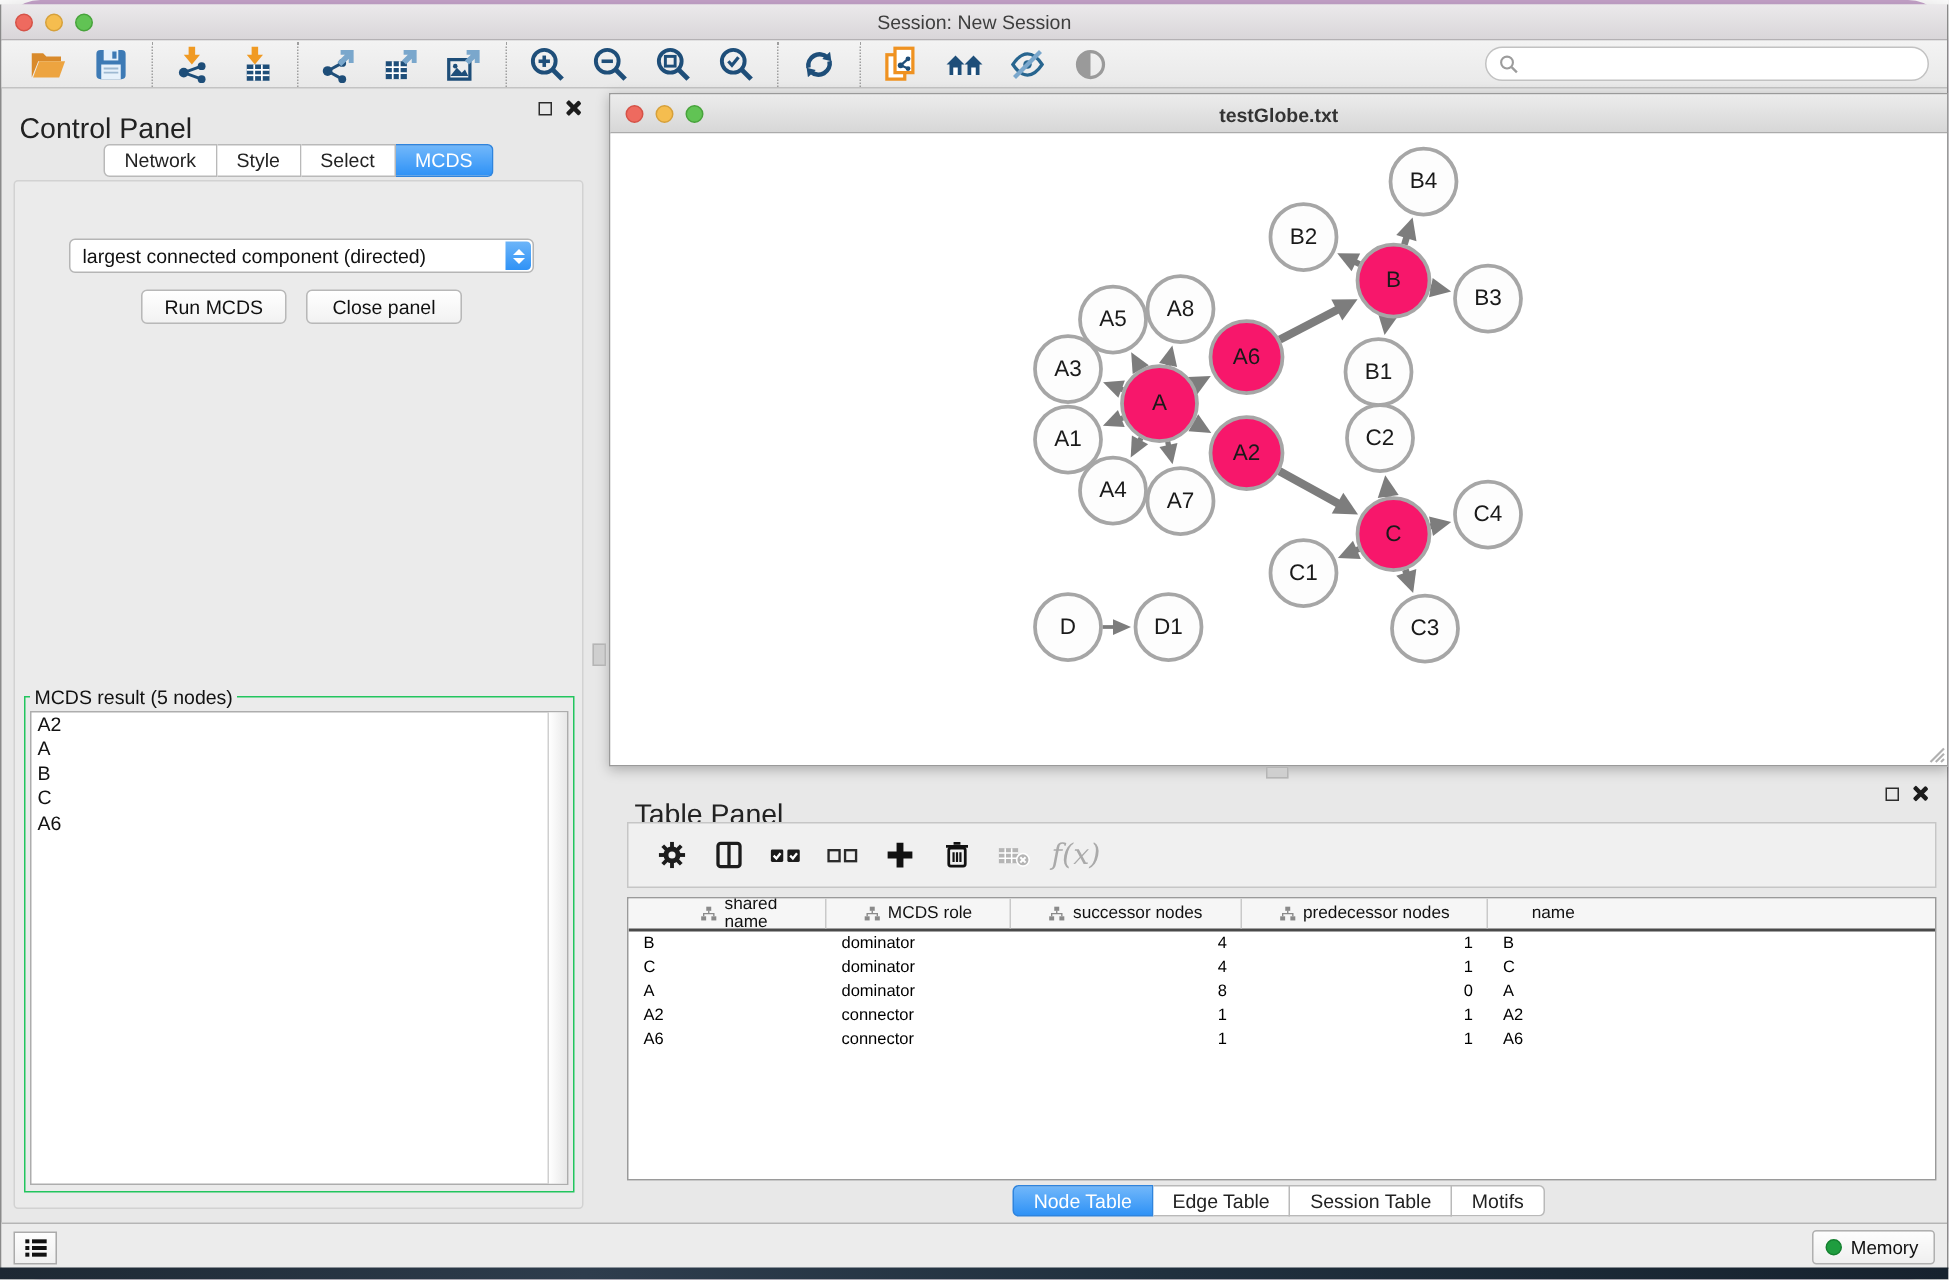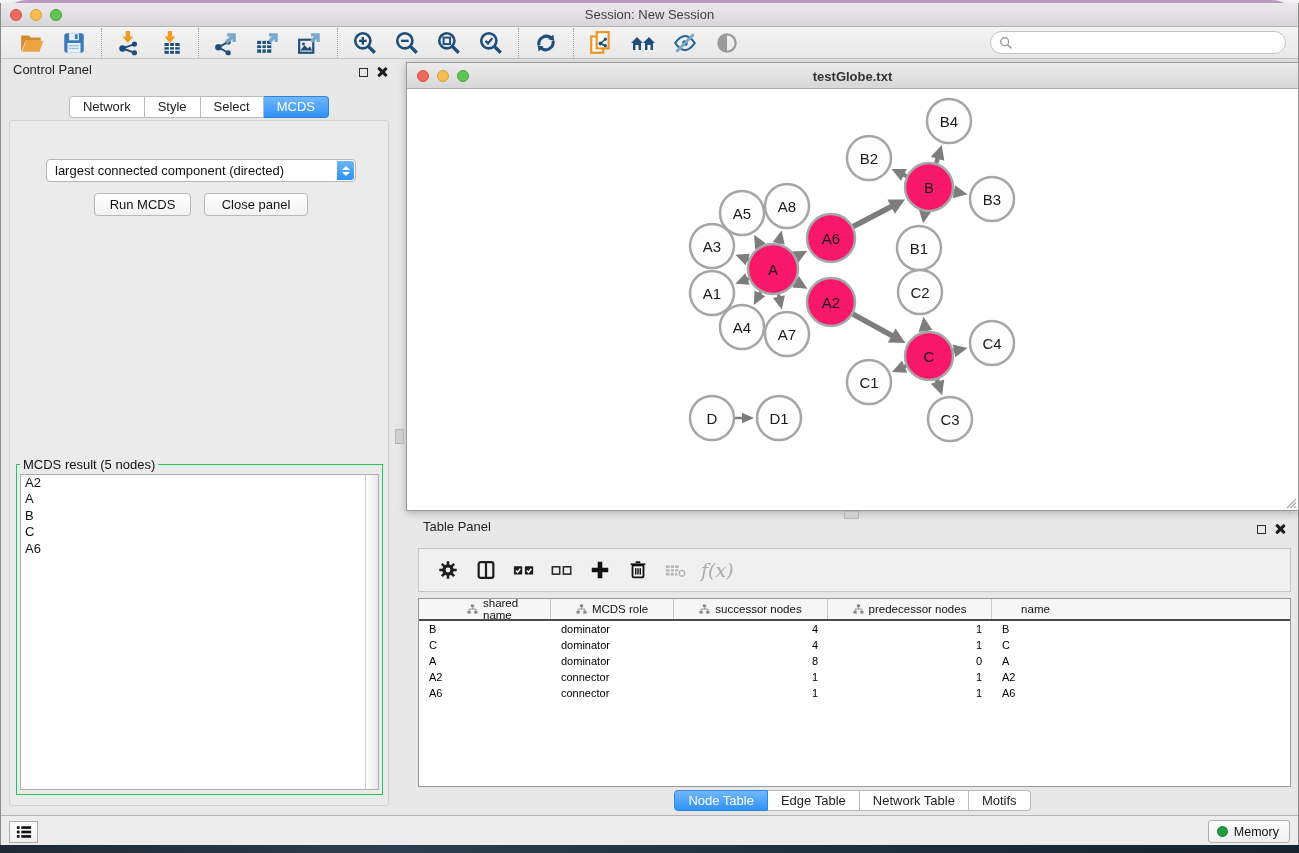--- a/index.html
+++ b/index.html
@@ -29,21 +29,21 @@
   .tbtn { width:30px; height:26px; display:flex; align-items:center; justify-content:center; margin:0 6px; cursor:default; }
   .tsep { width:1px; height:30px; margin:0 6px; border-left:1px dotted #9f9f9f; }
   .tspacer { flex:1; }
   .searchbox { width:296px; height:23px; background:#fff; border:1px solid #c2c2c2;
     border-radius:12px; display:flex; align-items:center; padding:0 8px; margin-right:2px; }
   .searchbox input { border:none; outline:none; flex:1; font-size:12px; background:transparent; }
 
   
   .ctrl-panel { position:absolute; left:4px; top:57px; width:388px; height:748px; }
   .panel-head { position:absolute; left:0; top:0; width:100%; height:24px; }
-  .panel-title { position:absolute; left:8px; top:2px; font-size:13px; color:#222; }
+  .panel-title { position:absolute; left:8px; top:16px; font-size:19px; color:#222; }
   .panel-icons { position:absolute; right:6px; top:7px; display:flex; gap:9px; align-items:center; }
   .float-ic { width:9px; height:9px; border:1.6px solid #2c2c2c; background:transparent; }
   .close-ic { position:relative; width:10px; height:10px; }
   .close-ic::before,.close-ic::after { content:""; position:absolute; left:4px; top:-1px;
     width:2.6px; height:12px; background:#1c1c1c; border-radius:1px; }
   .close-ic::before { transform:rotate(45deg); }
   .close-ic::after { transform:rotate(-45deg); }
 
   .seg-tabs { position:absolute; top:36px; left:0; width:100%; display:flex; justify-content:center; }
   .seg-tab { height:22px; line-height:20px; font-size:13px; color:#222; background:#fff;
@@ -601,21 +601,21 @@
               <div class="td right" style="width: 154px;">1</div>
               <div class="td right" style="width: 164px;">1</div>
               <div class="td left" style="width: 87px;">A6</div>
             </div>
           </div>
     </div>
 
     <div class="tp-tabs" id="tp-tabs">
           <span class="seg-tab active">Node Table</span>
           <span class="seg-tab">Edge Table</span>
-          <span class="seg-tab">Network Table</span>
+          <span class="seg-tab">Session Table</span>
           <span class="seg-tab">Motifs</span>
         </div>
   </div>
 
   <div class="statusbar">
     <span class="list-btn">
       <svg width="18" height="16" viewBox="0 0 20 18">
             <g fill="#111">
               <rect x="2" y="2.5" width="3" height="3"></rect>
               <rect x="7" y="2.5" width="11" height="3"></rect>

